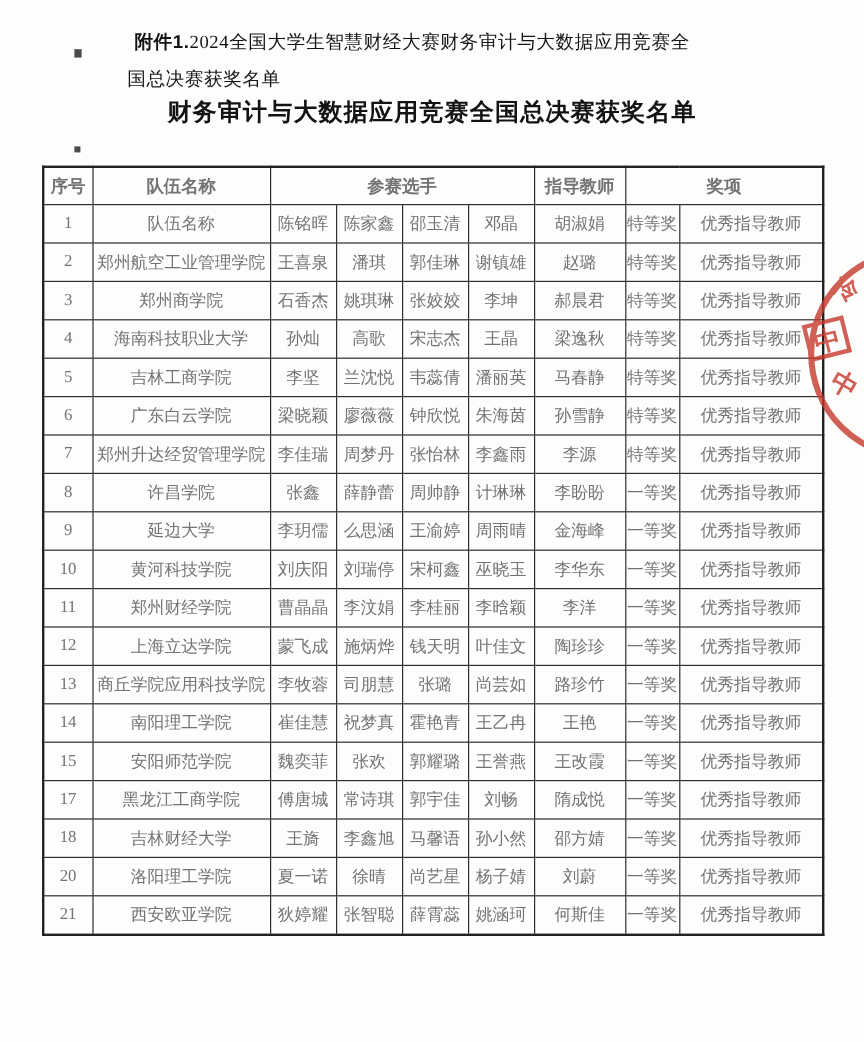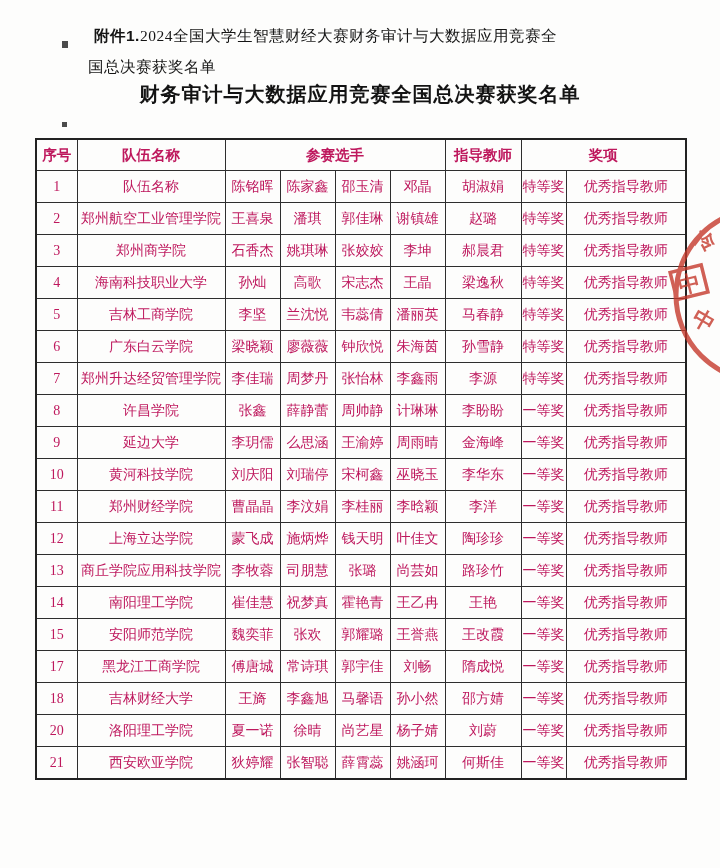--- a/index.html
+++ b/index.html
@@ -3,36 +3,36 @@
 <meta charset="utf-8">
 <style>
   html,body { margin:0; padding:0; background:#ffffff; }
   .page {
     position:relative; width:720px; height:868px; overflow:hidden;
     background:#fdfdfc; color:#1e1e1e;
     font-family:"Liberation Serif","DejaVu Serif",serif;
   }
   
   .attach-note {
-    position:absolute; left:88px; top:20px; width:590px;
+    position:absolute; left:106px; top:20px; width:590px;
     font-size:15.5px; line-height:31px; letter-spacing:0.5px; color:#151515;
   }
   .attach-note .prefix { font-family:"Liberation Sans","DejaVu Sans",sans-serif; font-weight:bold; }
   .attach-note .l1 { padding-left:6px; }
   
   .doc-title {
     position:absolute; left:0; top:81px; width:720px; text-align:center;
     font-family:"Liberation Sans","DejaVu Sans",sans-serif;
     font-weight:bold; font-size:20px; line-height:26px; letter-spacing:1px; color:#131313;
   }
   
   table.award {
     position:absolute; left:35px; top:138px; width:650px;
     border-collapse:collapse; table-layout:fixed;
-    font-size:14px; color:#be185d;
+    font-size:14px; color:#737373;
   }
   table.award th, table.award td {
     border:1px solid #2e2e2e; text-align:center; vertical-align:middle;
     padding:0 1px; height:31px; overflow:hidden; white-space:nowrap;
   }
   table.award { border:2px solid #222; }
   table.award th {
     font-family:"Liberation Sans","DejaVu Sans",sans-serif;
     font-weight:bold; font-size:14.5px; height:30px;
   }

